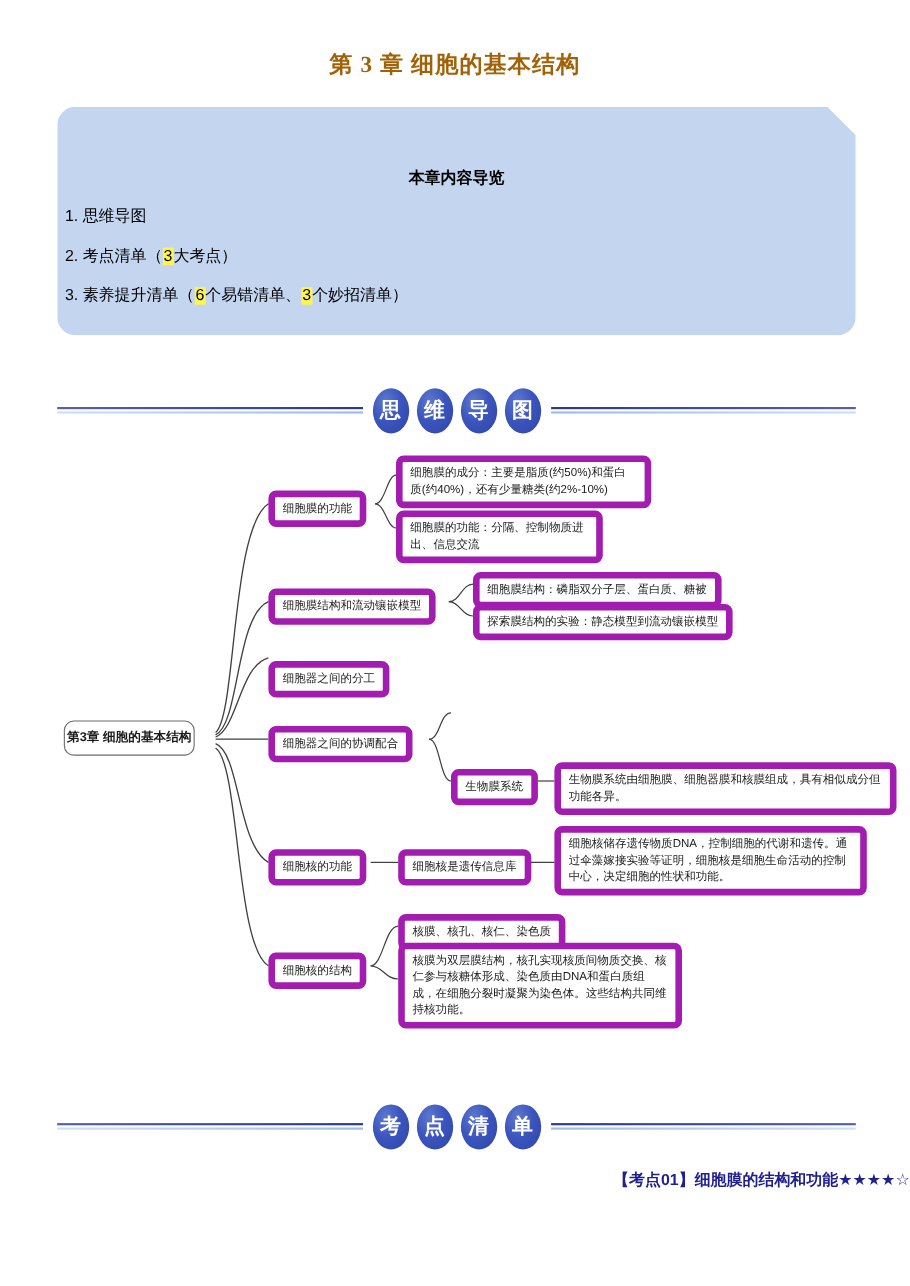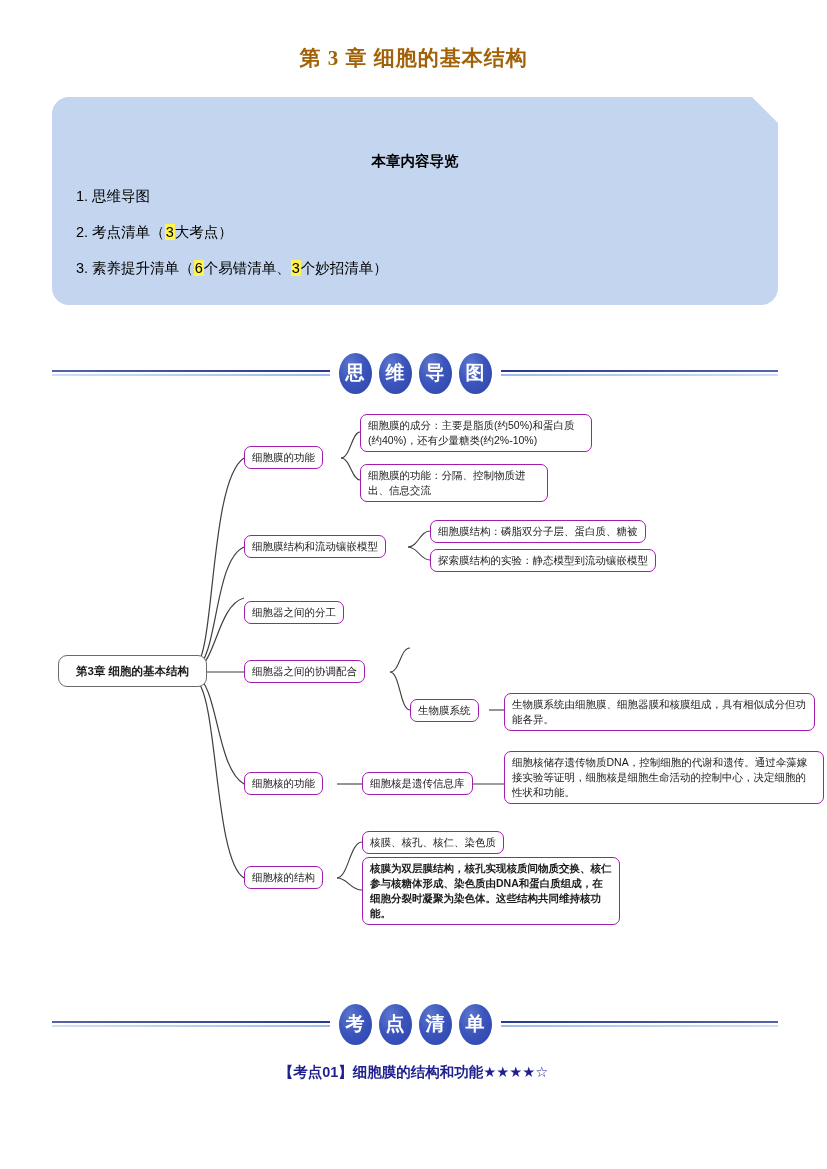--- a/index.html
+++ b/index.html
@@ -46,21 +46,21 @@
   }
   .overview-list {
     margin: 0;
     padding: 0;
     list-style: none;
     margin-top: 16px;
   }
   .overview-list li {
     font-size: 14.5px;
     color: #000;
-    padding-left: 24px;
+    padding-left: 7px;
     margin-bottom: 17px;
     font-family: "Liberation Sans", "DejaVu Sans", sans-serif;
   }
   .hl {
     background: #fff44f;
     padding: 0 1px;
   }
 
   
   .banner {
@@ -117,45 +117,45 @@
     left: 0;
     top: 400px;
     width: 827px;
     height: 560px;
   }
   .mindmap svg { position: absolute; left: 0; top: 0; }
 
   .node {
     position: absolute;
     background: #ffffff;
-    border: 1px solid #a21caf;
+    border: 6px solid #a21caf;
     border-radius: 7px;
     font-size: 10.5px;
     line-height: 1.42;
     color: #1a1a1a;
     padding: 3px 7px;
     font-family: "Liberation Sans", "DejaVu Sans", sans-serif;
     white-space: nowrap;
   }
   .node.wrap { white-space: normal; }
   .node.root {
     font-weight: bold;
     font-size: 11.5px;
     border: 1px solid #6b6b6b;
     border-radius: 9px;
-    padding: 7px 17px;
+    padding: 7px 2px;
   }
 
   
   .exam-heading {
     position: absolute;
     left: 0;
     top: 1063px;
     width: 827px;
-    text-align: center;
+    text-align: right;
     font-size: 14.5px;
     font-weight: bold;
     color: #1f1f8f;
     font-family: "Liberation Sans", "DejaVu Sans", sans-serif;
   }
   .stars { letter-spacing: 0px; }
 </style>
 </head>
 <body>
 
@@ -224,25 +224,25 @@
   <div class="node" style="left:430px; top:120px;">细胞膜结构：磷脂双分子层、蛋白质、糖被</div>
 
   <div class="node" style="left:244px; top:186px;margin-top:15px;">细胞器之间的分工</div>
 
   <div class="node" style="left:244px; top:260px;">细胞器之间的协调配合</div>
   <div class="node" style="left:410px; top:299px;">生物膜系统</div>
   <div class="node wrap" style="left:504px; top:293px; width:311px;">生物膜系统由细胞膜、细胞器膜和核膜组成，具有相似成分但功能各异。</div>
 
   <div class="node" style="left:244px; top:372px;">细胞核的功能</div>
   <div class="node" style="left:362px; top:372px;">细胞核是遗传信息库</div>
-  <div class="node wrap" style="left:504px; top:351px; width:320px;">细胞核储存遗传物质DNA，控制细胞的代谢和遗传。通过伞藻嫁接实验等证明，细胞核是细胞生命活动的控制中心，决定细胞的性状和功能。</div>
+  <div class="node wrap" style="left:504px; top:351px; width:284px;">细胞核储存遗传物质DNA，控制细胞的代谢和遗传。通过伞藻嫁接实验等证明，细胞核是细胞生命活动的控制中心，决定细胞的性状和功能。</div>
 
   <div class="node" style="left:244px; top:466px;">细胞核的结构</div>
   <div class="node" style="left:362px; top:431px;">核膜、核孔、核仁、染色质</div>
-  <div class="node wrap" style="left:362px; top:457px; width:258px;font-weight:bold;">核膜为双层膜结构，核孔实现核质间物质交换、核仁参与核糖体形成、染色质由DNA和蛋白质组成，在细胞分裂时凝聚为染色体。这些结构共同维持核功能。</div>
+  <div class="node wrap" style="left:362px; top:457px; width:258px;">核膜为双层膜结构，核孔实现核质间物质交换、核仁参与核糖体形成、染色质由DNA和蛋白质组成，在细胞分裂时凝聚为染色体。这些结构共同维持核功能。</div>
 </div>
 
 <div class="banner" style="top:1000px">
   <div class="banner-rule left"></div>
   <div class="banner-chars">
     <div class="banner-char">考</div>
     <div class="banner-char">点</div>
     <div class="banner-char">清</div>
     <div class="banner-char">单</div>
   </div>

